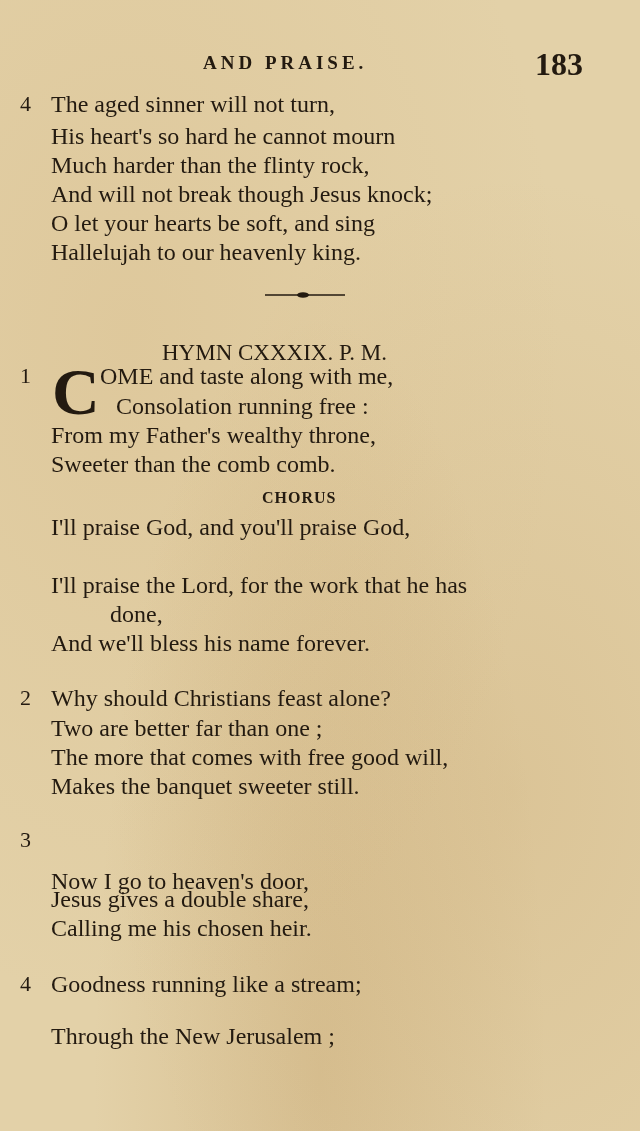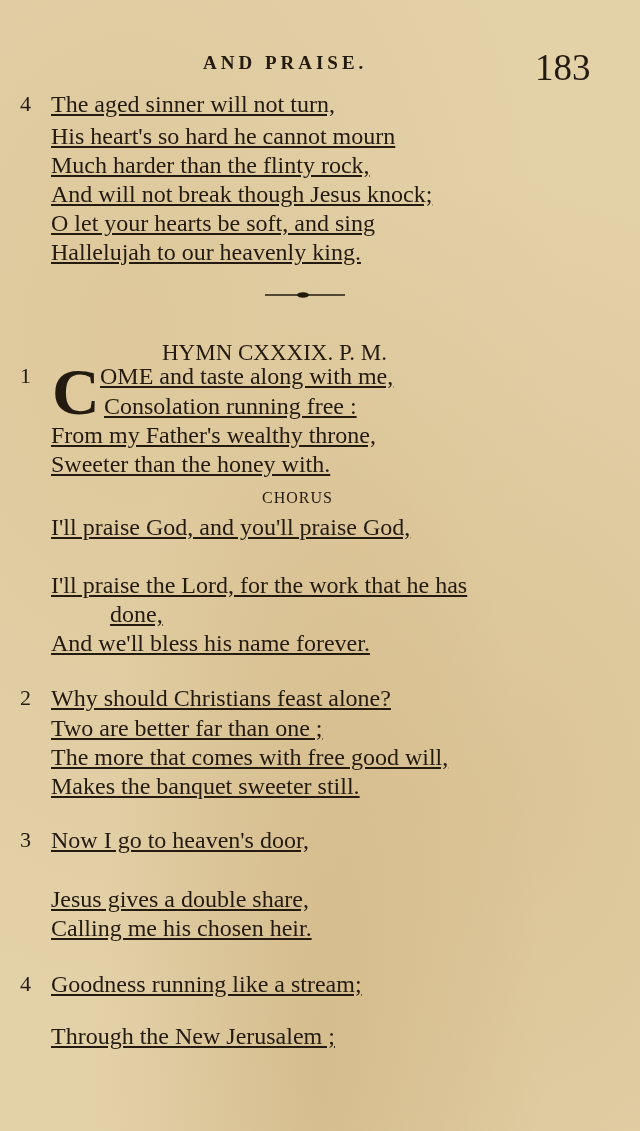--- a/index.html
+++ b/index.html
@@ -17,43 +17,44 @@
   .page { position: absolute; inset: 0; }
   .running-head {
     position: absolute; top: 50px; left: 0; width: 524px; height: 30px;
   }
   .running-title {
     position: absolute; left: 203px; top: 2px;
     font-size: 19px; letter-spacing: 4px; font-weight: bold;
   }
   .page-number {
     position: absolute; left: 535px; top: -4px;
-    font-size: 37px;
+    font-size: 32px;
+    font-weight: bold;
   }
   .line {
     position: absolute; left: 51px;
-    font-size: 24px; white-space: nowrap; line-height: 28px; text-decoration: underline;
+    font-size: 24px; white-space: nowrap; line-height: 28px;
   }
   .verse-num {
     position: absolute; left: 20px; font-size: 22px; line-height: 28px;
   }
-  .indent { left: 104px; }
+  .indent { left: 116px; }
   .indent2 { left: 110px; }
   .ornament {
     position: absolute; left: 265px; top: 292px; width: 80px; height: 6px;
   }
   .hymn-title {
     position: absolute; left: 162px; top: 340px; font-size: 23px; white-space: nowrap;
   }
   .dropcap {
     position: absolute; left: 52px; top: 362px;
     font-size: 66px; line-height: 60px; font-weight: bold;
   }
   .chorus-label {
-    position: absolute; left: 262px; top: 489px; font-size: 16px; letter-spacing: 1px; font-weight: normal;
+    position: absolute; left: 262px; top: 489px; font-size: 16px; letter-spacing: 1px; font-weight: bold;
   }
 </style>
 </head>
 <body>
 
 <div class="page">
   <div class="running-head">
     <span class="running-title">AND PRAISE.</span>
     <span class="page-number">183</span>
   </div>
@@ -71,35 +72,35 @@
     <ellipse cx="38" cy="3" rx="6" ry="2.8" fill="#231a10"></ellipse>
   </svg>
 
   <div class="hymn-title">HYMN CXXXIX. P. M.</div>
 
   <span class="verse-num" style="top:362px">1</span>
   <span class="dropcap">C</span>
   <div class="line" style="top:362px; left:100px">OME and taste along with me,</div>
   <div class="line indent" style="top:392px">Consolation running free :</div>
   <div class="line" style="top:421px">From my Father's wealthy throne,</div>
-  <div class="line" style="top:450px">Sweeter than the honey with.</div>
+  <div class="line" style="top:450px">Sweeter than the comb comb.</div>
 
   <div class="chorus-label">CHORUS</div>
   <div class="line" style="top:513px">I'll praise God, and you'll praise God,</div>
   <div class="line" style="top:571px">I'll praise the Lord, for the work that he has</div>
   <div class="line indent2" style="top:600px">done,</div>
   <div class="line" style="top:629px">And we'll bless his name forever.</div>
 
   <span class="verse-num" style="top:684px">2</span>
   <div class="line" style="top:684px">Why should Christians feast alone?</div>
   <div class="line" style="top:714px">Two are better far than one ;</div>
   <div class="line" style="top:743px">The more that comes with free good will,</div>
   <div class="line" style="top:772px">Makes the banquet sweeter still.</div>
 
   <span class="verse-num" style="top:826px">3</span>
-  <div class="line" style="top:826px">Now I go to heaven's door,</div>
+  <div class="line" style="top:867px">Now I go to heaven's door,</div>
   <div class="line" style="top:885px">Jesus gives a double share,</div>
   <div class="line" style="top:914px">Calling me his chosen heir.</div>
 
   <span class="verse-num" style="top:970px">4</span>
   <div class="line" style="top:970px">Goodness running like a stream;</div>
   <div class="line" style="top:1022px">Through the New Jerusalem ;</div>
 </div>
 
 </body></html>

